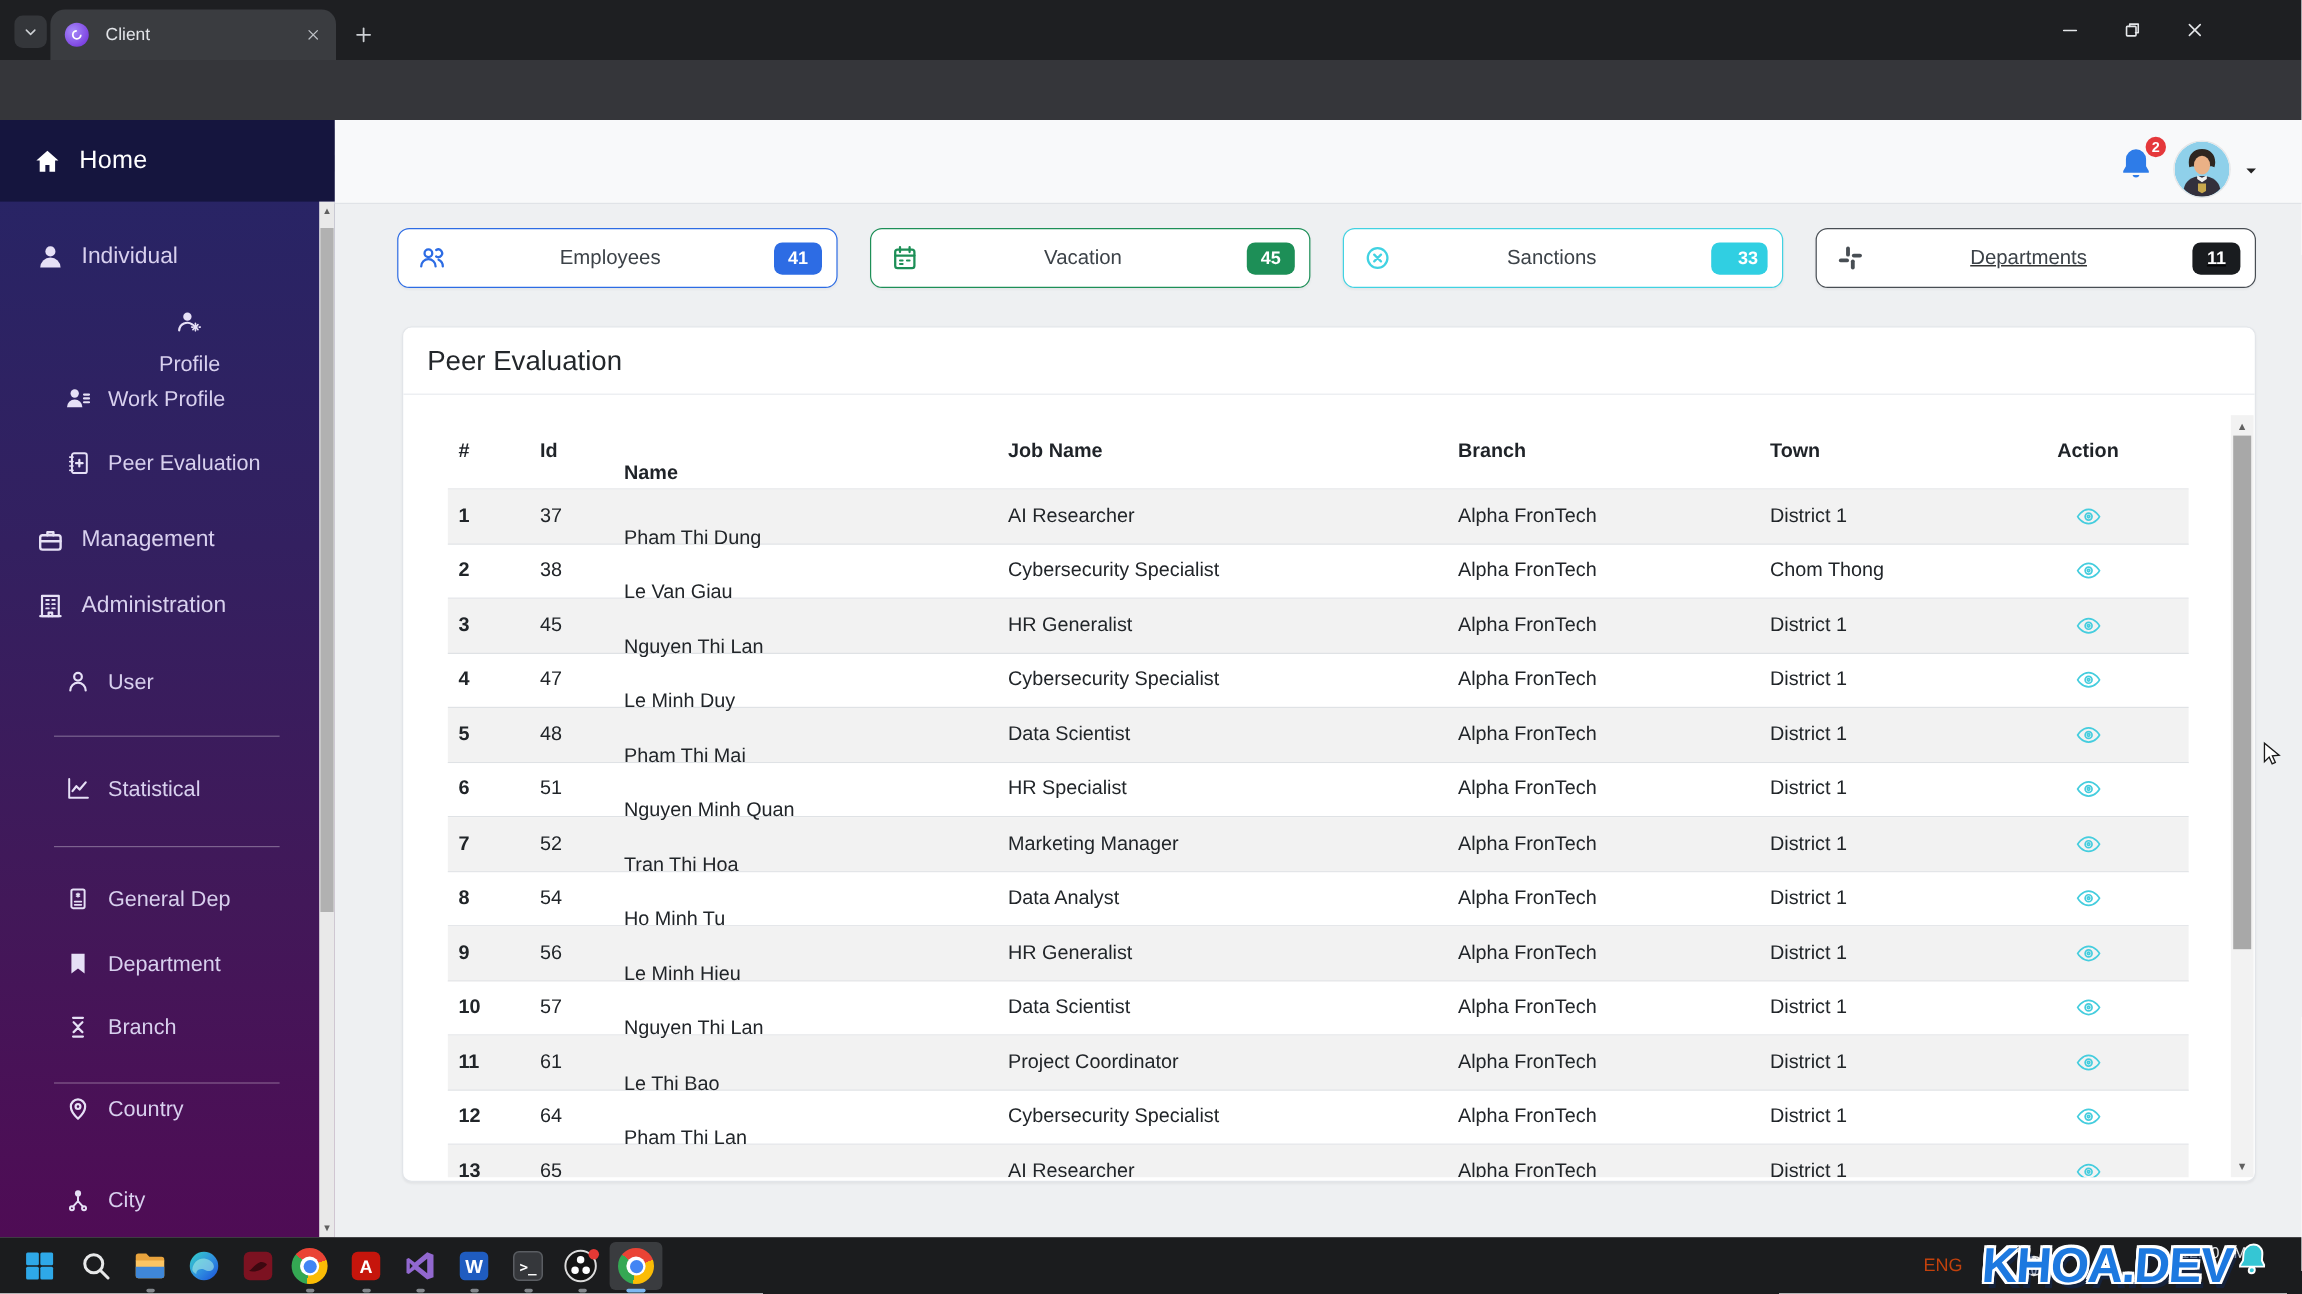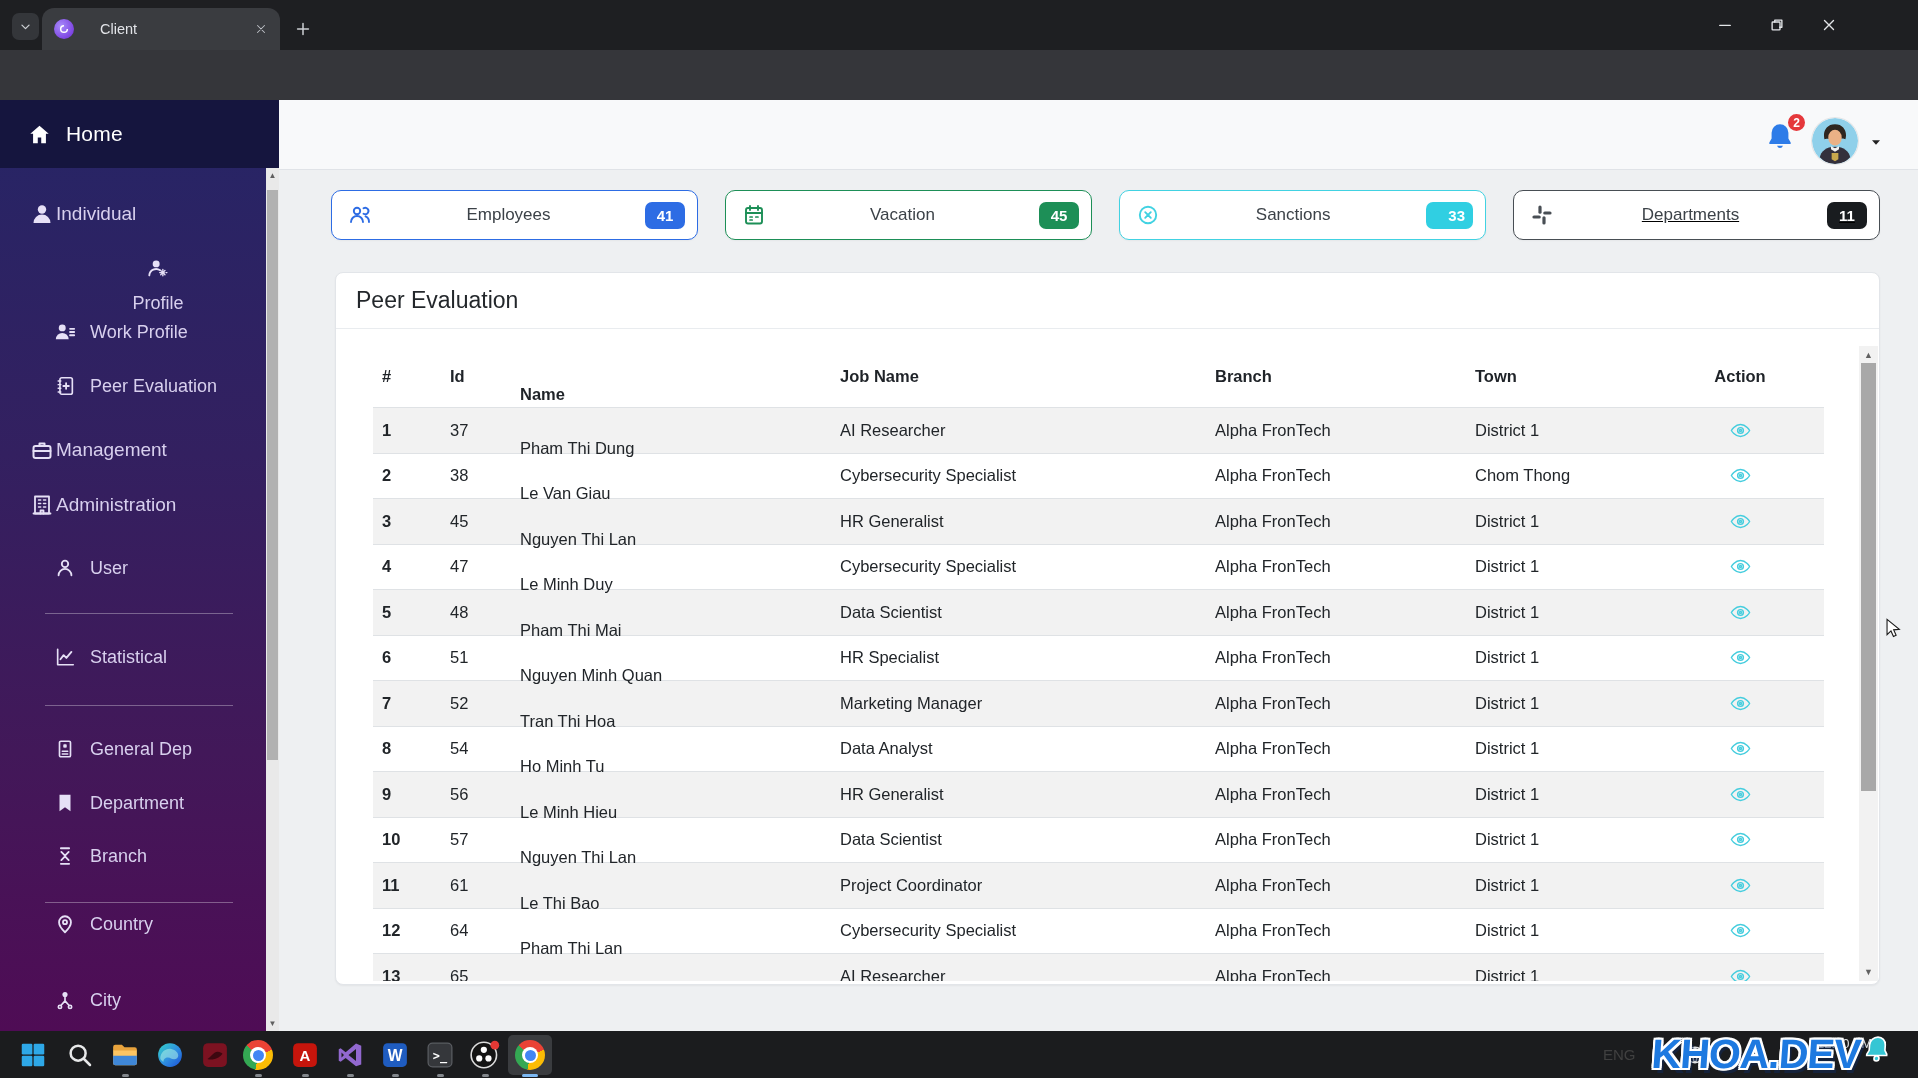--- a/index.html
+++ b/index.html
@@ -4,21 +4,21 @@
 <style>
   * { box-sizing: border-box; margin: 0; padding: 0; }
   html,body { width:1918px; height:1078px; overflow:hidden; }
   body { font-family:"Liberation Sans", sans-serif; position:relative; background:#eef0f2; }
   .abs { position:absolute; }
   svg { display:block; width:100%; height:100%; }
 
   
   #tabstrip { left:0; top:0; width:1918px; height:50px; background:#1e1f22; }
   #tab-chevron-btn { left:12px; top:13px; width:27px; height:27px; border-radius:7px; background:#34363a; color:#cdd0d4; padding:5px; }
-  #browser-tab { left:42px; top:8px; width:238px; height:42px; background:#3a3c40; border-radius:12px 12px 0 0; display:flex; align-items:center; padding:0 10px 0 12px; gap:26px; }
+  #browser-tab { left:42px; top:8px; width:238px; height:42px; background:#3a3c40; border-radius:12px 12px 0 0; display:flex; align-items:center; padding:0 10px 0 12px; gap:14px; }
   #tab-title { color:#e2e4e8; font-size:14.5px; flex:1; white-space:nowrap; overflow:hidden; }
   #tab-close { width:18px; height:18px; color:#bdc1c6; padding:2px; }
   #newtab-btn { left:290px; top:16px; width:26px; height:26px; color:#cdd0d4; padding:3px; }
   .wctl { top:9px; width:46px; height:32px; color:#e4e6e9; padding:7px 14px; }
   #win-min { left:1702px; } #win-max { left:1754px; } #win-close { left:1806px; }
 
   #toolbar { left:0; top:50px; width:1918px; height:50px; background:#35363a; }
   .navbtn { top:58px; width:34px; height:34px; padding:6px; color:#e8eaed; border-radius:50%; }
   #nav-back { left:8px; } #nav-forward { left:46px; color:#72767b; } #nav-reload { left:84px; }
   #omnibox { left:126px; top:57px; width:1630px; height:36px; background:#3f4145; border-radius:18px; display:flex; align-items:center; padding:0 14px; gap:10px; }
@@ -28,21 +28,21 @@
   #profile-avatar-btn { left:1774px; top:60px; width:30px; height:30px; border-radius:50%; background:#e8710a; color:#fff; font-size:14px; font-weight:bold; display:flex; align-items:center; justify-content:center; }
   #menu-dots { left:1820px; top:59px; width:32px; height:32px; color:#e8eaed; padding:6px; }
 
   
   #sidebar { left:0; top:100px; width:279px; height:931px; background:linear-gradient(180deg,#262566 0%,#332060 38%,#421859 70%,#4f0c55 100%); }
   #side-home { left:0; top:0; width:279px; height:68px; background:#15153e; display:flex; align-items:center; gap:15px; padding-left:28px; color:#fff; }
   #side-home .hicon { width:23px; height:23px; }
   #side-home .hlabel { font-size:21px; font-weight:500; letter-spacing:.2px; }
   .side-item { left:0; width:262px; height:42px; display:flex; align-items:center; color:#d8d0ee; cursor:default; }
   .side-item .sicon { flex:none; color:#e6e0f6; }
-  .side-item.lvl0 { padding-left:30px; font-size:19px; gap:2px; }
+  .side-item.lvl0 { padding-left:30px; font-size:19px; gap:14px; }
   .side-item.lvl0 .sicon { width:24px; height:24px; }
   .side-item.lvl1 { padding-left:54px; font-size:18px; gap:14px; }
   .side-item.lvl1 .sicon { width:22px; height:22px; }
   .side-divider { left:45px; width:188px; height:1px; background:rgba(255,255,255,.32); }
   #side-scrollbar { left:266px; top:68px; width:13px; height:863px; background:#e9e9e9; }
   #side-scrollbar .arr { position:absolute; left:0; width:13px; text-align:center; font-size:8px; color:#5f5f5f; }
   #side-thumb { position:absolute; left:1px; top:22px; width:11px; height:570px; background:#b1b1b1; }
 
   
   #content-header { left:279px; top:100px; width:1639px; height:70px; background:#f8f9fa; border-bottom:1px solid #e0e3e7; }
@@ -82,21 +82,21 @@
   #table-scrollbar .arr { position:absolute; left:0; width:19px; text-align:center; font-size:9px; color:#616161; }
   #table-thumb { position:absolute; left:2px; top:17px; width:15px; height:428px; background:#a8a8a8; }
 
   
   #taskbar { left:0; top:1031px; width:1918px; height:47px; background:#1b1c1e; }
   .tb-app { position:absolute; top:6px; width:36px; height:36px; display:flex; align-items:center; justify-content:center; }
   .tb-app .glyph { width:30px; height:30px; }
   .tb-indicator { position:absolute; bottom:1px; height:3px; border-radius:2px; background:#83878c; width:7px; }
   .tb-active-bg { position:absolute; top:4px; width:44px; height:40px; background:#3a3c3f; border-radius:5px; }
   .tray-ic { position:absolute; top:1044px; width:22px; height:22px; color:#e4e6e8; }
-  #tray-lang { left:1603px; top:1046px; color:#404040; font-size:15px; }
+  #tray-lang { left:1603px; top:1046px; color:#c2410c; font-size:15px; }
   #tray-time { left:1782px; top:1036px; color:#dfe1e3; font-size:13px; width:90px; text-align:right; }
   #watermark { left:1652px; top:1024px; width:266px; height:54px; display:flex; align-items:flex-end; gap:2px; z-index:5; transform:skewX(-4deg); }
   #watermark .wm-text { font-size:41px; font-weight:bold; letter-spacing:-1px; color:#1d79e0;
      text-shadow:-2px 0 0 #fff,2px 0 0 #fff,0 -2px 0 #fff,0 2px 0 #fff,-2px -2px 0 #fff,2px 2px 0 #fff,2px -2px 0 #fff,-2px 2px 0 #fff,4px 5px 0 rgba(16,40,88,.5); }
   #watermark .wm-bell { width:30px; height:30px; margin-bottom:14px; }
 
   #mouse-cursor { left:1882px; top:616px; width:22px; height:24px; z-index:9; }
 </style>
 </head>
 <body>

